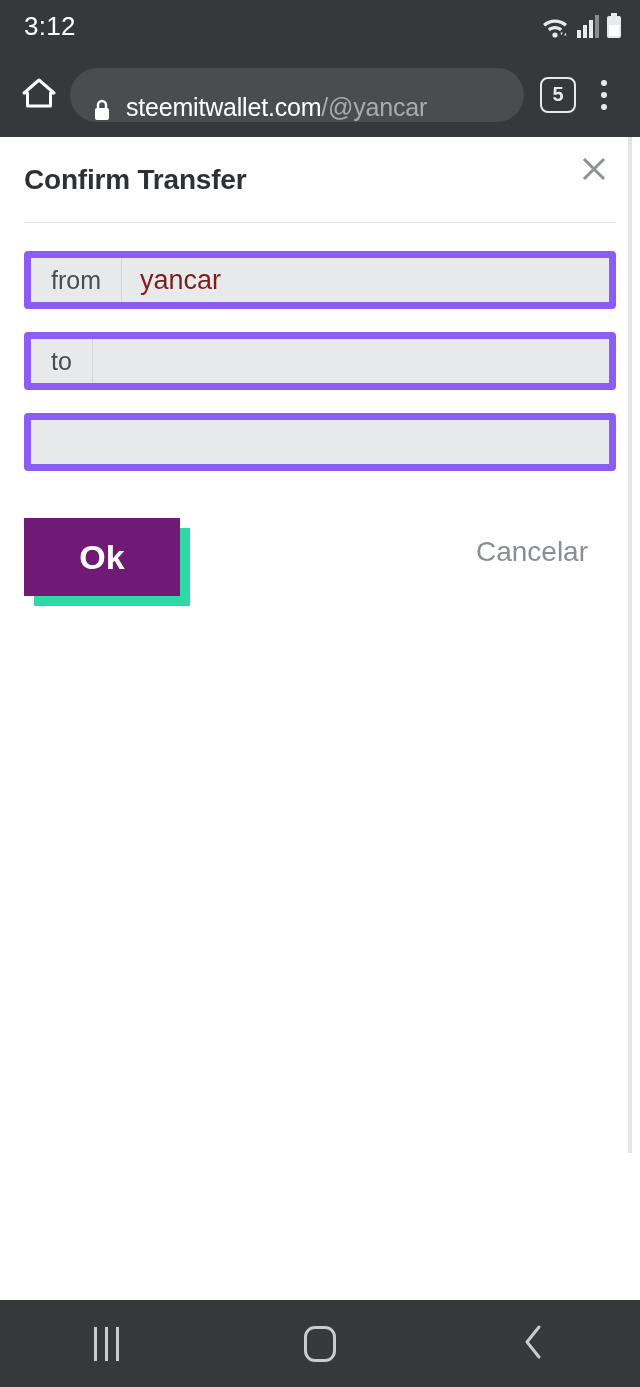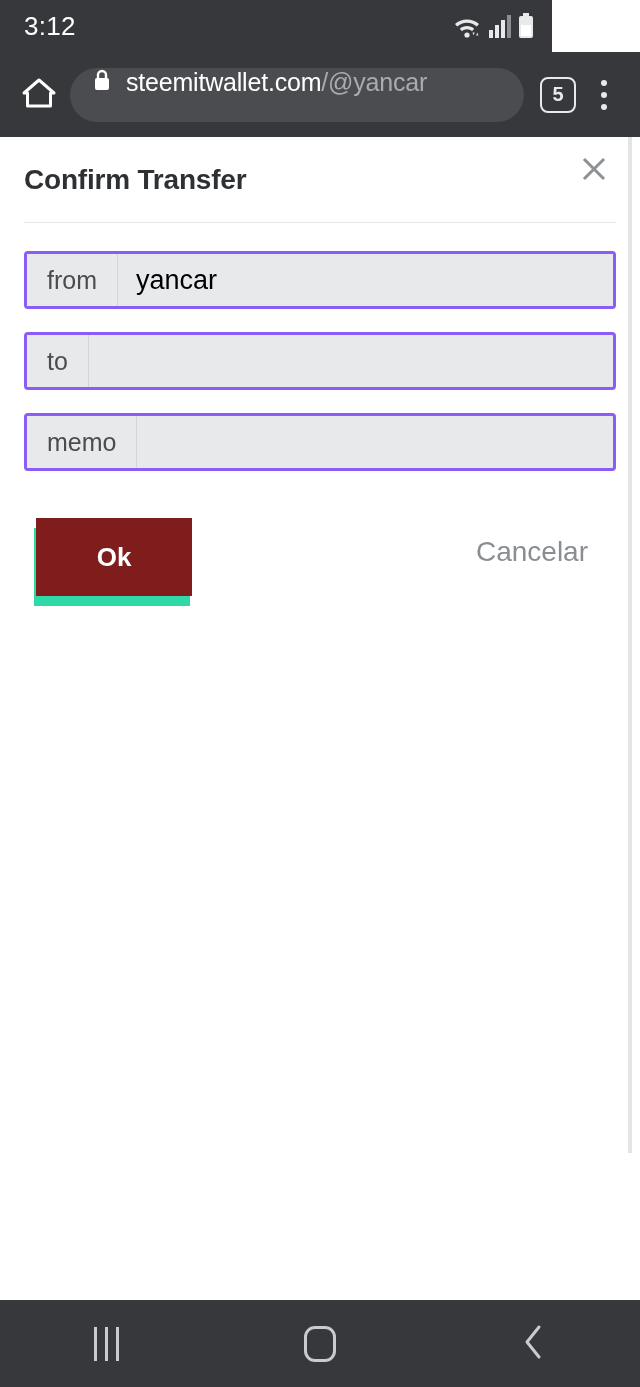--- a/index.html
+++ b/index.html
@@ -6,21 +6,21 @@
   html, body {
     width: 640px; height: 1387px;
     font-family: "Liberation Sans", sans-serif;
     background: #ffffff;
     overflow: hidden;
   }
   .screen { position: relative; width: 640px; height: 1387px; background: #ffffff; }
 
   
   .statusbar {
-    position: absolute; top: 0; left: 0; width: 552px; height: 52px;
+    position: absolute; top: 0; left: 0; width: 640px; height: 52px;
     background: #37383c;
     display: flex; align-items: center; justify-content: space-between;
     padding: 0 18px 0 24px;
   }
   .clock { color: #ffffff; font-size: 26px; letter-spacing: 0.3px; }
   .status-icons { display: flex; align-items: center; gap: 7px; }
   .status-icons svg { display: block; }
 
   
   .toolbar {
@@ -28,21 +28,21 @@
     background: #37383c;
     display: flex; align-items: center; padding: 0 14px 0 14px;
   }
   .home-btn {
     width: 50px; height: 50px; display: flex; align-items: center; justify-content: center;
     flex: 0 0 auto;
   }
   .urlbar {
     flex: 1 1 auto; height: 54px; margin: 0 10px 0 6px;
     background: #4a4c50; border-radius: 27px;
-    display: flex; align-items: flex-start; padding: 0 20px 0 22px;
+    display: flex; align-items: flex-end; padding: 0 20px 0 22px;
     overflow: hidden;
   }
   .lock-icon { flex: 0 0 auto; margin-right: 14px; display:flex; align-items:center; }
   .url-text {
     font-size: 25px; color: #ffffff; white-space: nowrap; overflow: hidden;
     letter-spacing: -0.2px;
   }
   .url-text .url-path { color: #a9abae; }
   .tab-count {
     flex: 0 0 auto; width: 36px; height: 36px; margin: 0 6px;
@@ -76,53 +76,53 @@
   .close-btn {
     position: absolute; right: 0; top: 12px;
     width: 44px; height: 44px; display: flex; align-items: center; justify-content: center;
   }
   .divider { height: 1px; background: #e7e8ea; margin: 0 0 0 0; }
 
   .form { padding-top: 28px; }
   .field-row {
     display: flex; align-items: stretch;
     background: #e8e9eb;
-    border: 3px solid #8b5cf6;
+    border: 7px solid #8b5cf6;
     border-radius: 4px;
     height: 58px;
     margin-bottom: 23px;
     overflow: hidden;
   }
   .field-label {
     display: flex; align-items: center; justify-content: center;
     padding: 0 20px;
     background: #e8e9eb;
     border-right: 1px solid #d4d5d7;
     font-size: 25px; color: #4a4d50; white-space: nowrap;
   }
   .field-value {
     flex: 1 1 auto; display: flex; align-items: center;
     padding: 4px 18px;
     background: #e8e9eb;
-    font-size: 27px; color: #000000; white-space: nowrap; overflow: hidden;
+    font-size: 27px; color: #7f1d1d; white-space: nowrap; overflow: hidden;
   }
 
   .actions {
     position: relative; margin-top: 47px; height: 100px;
   }
   .ok-wrap { position: absolute; left: 0; top: 0; width: 168px; height: 88px; }
   .ok-shadow {
     position: absolute; left: 10px; top: 10px;
     width: 156px; height: 78px; background: #2ed8a7;
   }
   .ok-button {
-    position: absolute; left: 12px; top: 0;
+    position: absolute; left: 0; top: 0;
     width: 156px; height: 78px;
-    background: #7f1d1d; border: none;
-    color: #ffffff; font-size: 26px; font-weight: bold;
+    background: #701a75; border: none;
+    color: #ffffff; font-size: 34px; font-weight: bold;
     font-family: "Liberation Sans", sans-serif;
     display: flex; align-items: center; justify-content: center;
     cursor: pointer;
   }
   .cancel-button {
     position: absolute; right: 28px; top: 18px;
     background: transparent; border: none;
     color: #8a8e92; font-size: 28px;
     font-family: "Liberation Sans", sans-serif;
     cursor: pointer;
@@ -229,21 +229,20 @@
           <div class="field-label">from</div>
           <div class="field-value">yancar</div>
         </div>
 
         <div class="field-row">
           <div class="field-label">to</div>
         </div>
 
 
         <div class="field-row">
-          <div class="field-label">memo</div>
         </div>
 
       </div>
 
       <div class="actions">
         <div class="ok-wrap">
           <div class="ok-shadow"></div>
           <button class="ok-button">Ok</button>
         </div>
         <button class="cancel-button">Cancelar</button>

